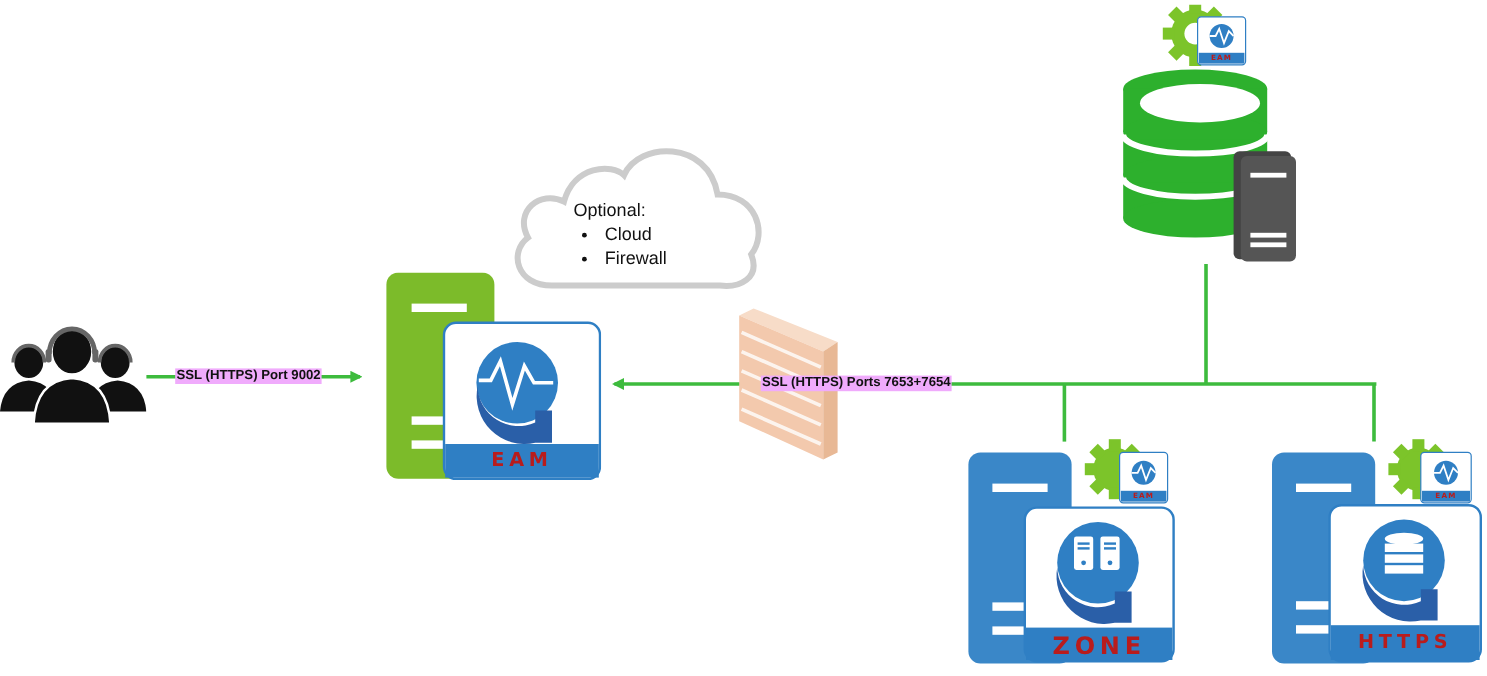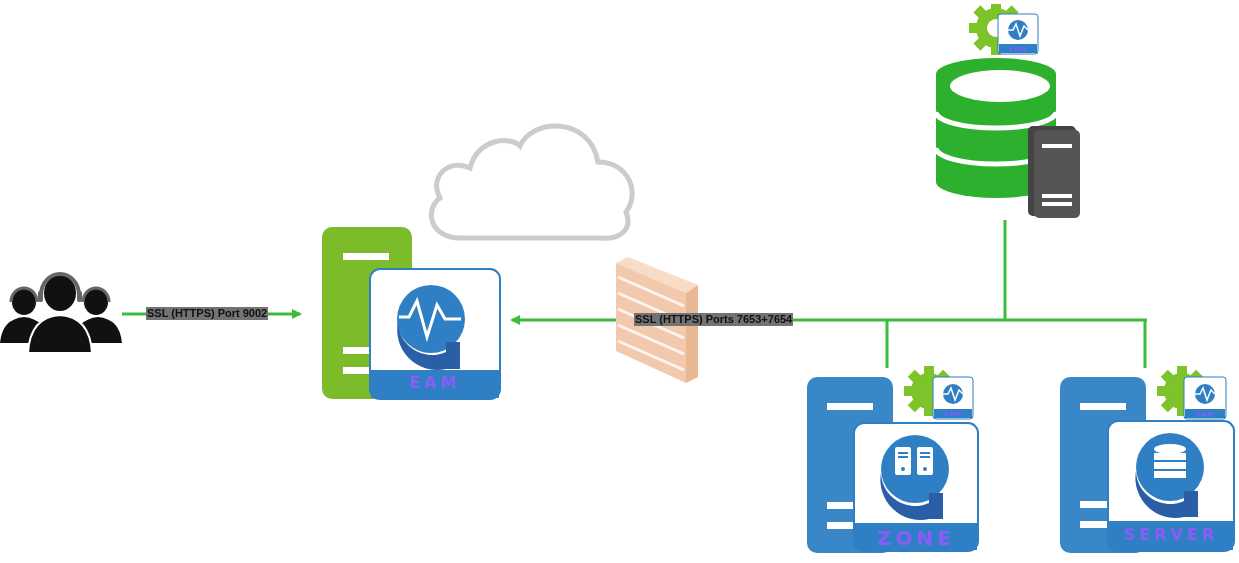--- a/index.html
+++ b/index.html
@@ -1,23 +1,23 @@
 <!DOCTYPE html>
 <html><head>
 <meta charset="utf-8">
 <style>
   html, body { margin:0; padding:0; background:#ffffff; }
   body { width:1239px; height:563px; position:relative; overflow:hidden; font-family:"Liberation Sans", sans-serif; }
   .abs { position:absolute; }
   svg { display:block; }
-  .conn-label { position:absolute; background:#737373; font-family:"Liberation Sans", sans-serif; font-weight:bold; font-size:11px; color:#111; white-space:nowrap; line-height:13px; padding:0 1px; }
+  .conn-label { position:absolute; background:#f0abfc; font-family:"Liberation Sans", sans-serif; font-weight:bold; font-size:11px; color:#111; white-space:nowrap; line-height:13px; padding:0 1px; }
   .cloud-text { position:absolute; font-family:"Liberation Sans", sans-serif; font-size:15px; color:#111; line-height:20px; }
   .cloud-text ul { margin:0; padding:0 0 0 22px; }
   .cloud-text li { padding-left:4px; }
-  .badge-label { position:absolute; left:0; right:0; text-align:center; color:#8b5cf6; font-family:"DejaVu Sans", sans-serif; letter-spacing:4px; font-weight:bold; }
+  .badge-label { position:absolute; left:0; right:0; text-align:center; color:#b91c1c; font-family:"DejaVu Sans", sans-serif; letter-spacing:4px; font-weight:bold; }
 </style>
 </head>
 <body>
 
 <svg class="abs" style="left:0;top:0" width="1239" height="563">
   <defs>
     <marker id="arrowhead" markerWidth="10" markerHeight="10" refX="8" refY="5" orient="auto" markerUnits="userSpaceOnUse">
       <path d="M0,0 L10,5 L0,10 z" fill="#3dbb3d"></path>
     </marker>
   </defs>
@@ -67,20 +67,27 @@
     <path d="M77,95 a34,34 0 0 0 48,30 l0,-10 l14,0 l0,27 l-14,0 a40,40 0 0 1 -48,-47z" fill="#2a5fa8"></path>
     <polyline points="78,90 88,90 96,74 106,110 116,78 124,92 140,92" fill="none" stroke="#fff" stroke-width="3"></polyline>
   </svg>
   <div class="badge-label" style="left:49px;width:130px;top:146px;font-size:16px">EAM</div>
 </div>
 
 <div class="abs" style="left:420px;top:114px;width:222px;height:130px">
   <svg width="222" height="130" viewBox="0 0 222 130">
     <path d="M40,124 C10,124 4,96 20,84 C8,62 30,44 50,54 C58,24 90,22 100,32 C112,4 170,2 178,48 C210,48 220,80 206,98 C214,118 196,126 180,124 Z" fill="#fff" stroke="#cccccc" stroke-width="5"></path>
   </svg>
+  <div class="cloud-text" style="left:58px;top:52px">
+    <div>Optional:</div>
+    <ul>
+      <li>Cloud</li>
+      <li>Firewall</li>
+    </ul>
+  </div>
 </div>
 
 <div class="abs" style="left:608px;top:255px;width:92px;height:130px">
   <svg width="92" height="130" viewBox="0 0 92 130">
     <polygon points="8,8 20,2 90,30 78,38" fill="#f7dcc8"></polygon>
     <polygon points="78,38 90,30 90,122 78,128" fill="#e8b895"></polygon>
     <polygon points="8,8 78,38 78,128 8,96" fill="#f3c9ad"></polygon>
     <g stroke="#fff" stroke-width="3" opacity="0.8">
       <line x1="10" y1="22" x2="76" y2="51"></line>
       <line x1="10" y1="38" x2="76" y2="67"></line>
@@ -210,14 +217,14 @@
     <circle cx="112" cy="104" r="34" fill="#2f7fc4"></circle>
     <path d="M78,108 a34,34 0 0 0 48,30 l0,-10 l14,0 l0,26 l-14,0 a40,40 0 0 1 -48,-46z" fill="#2a5fa8"></path>
     <g fill="#fff">
       <ellipse cx="112" cy="86" rx="16" ry="5"></ellipse>
       <rect x="96" y="90" width="32" height="7"></rect>
       <rect x="96" y="99" width="32" height="7"></rect>
       <rect x="96" y="108" width="32" height="7"></rect>
     </g>
   </svg>
   <div class="badge-label" style="left:126px;width:42px;top:47px;font-size:6px;letter-spacing:1px">EAM</div>
-  <div class="badge-label" style="left:50px;width:126px;top:162px;font-size:16px">SERVER</div>
+  <div class="badge-label" style="left:50px;width:126px;top:162px;font-size:16px">HTTPS</div>
 </div>
 
 </body></html>

